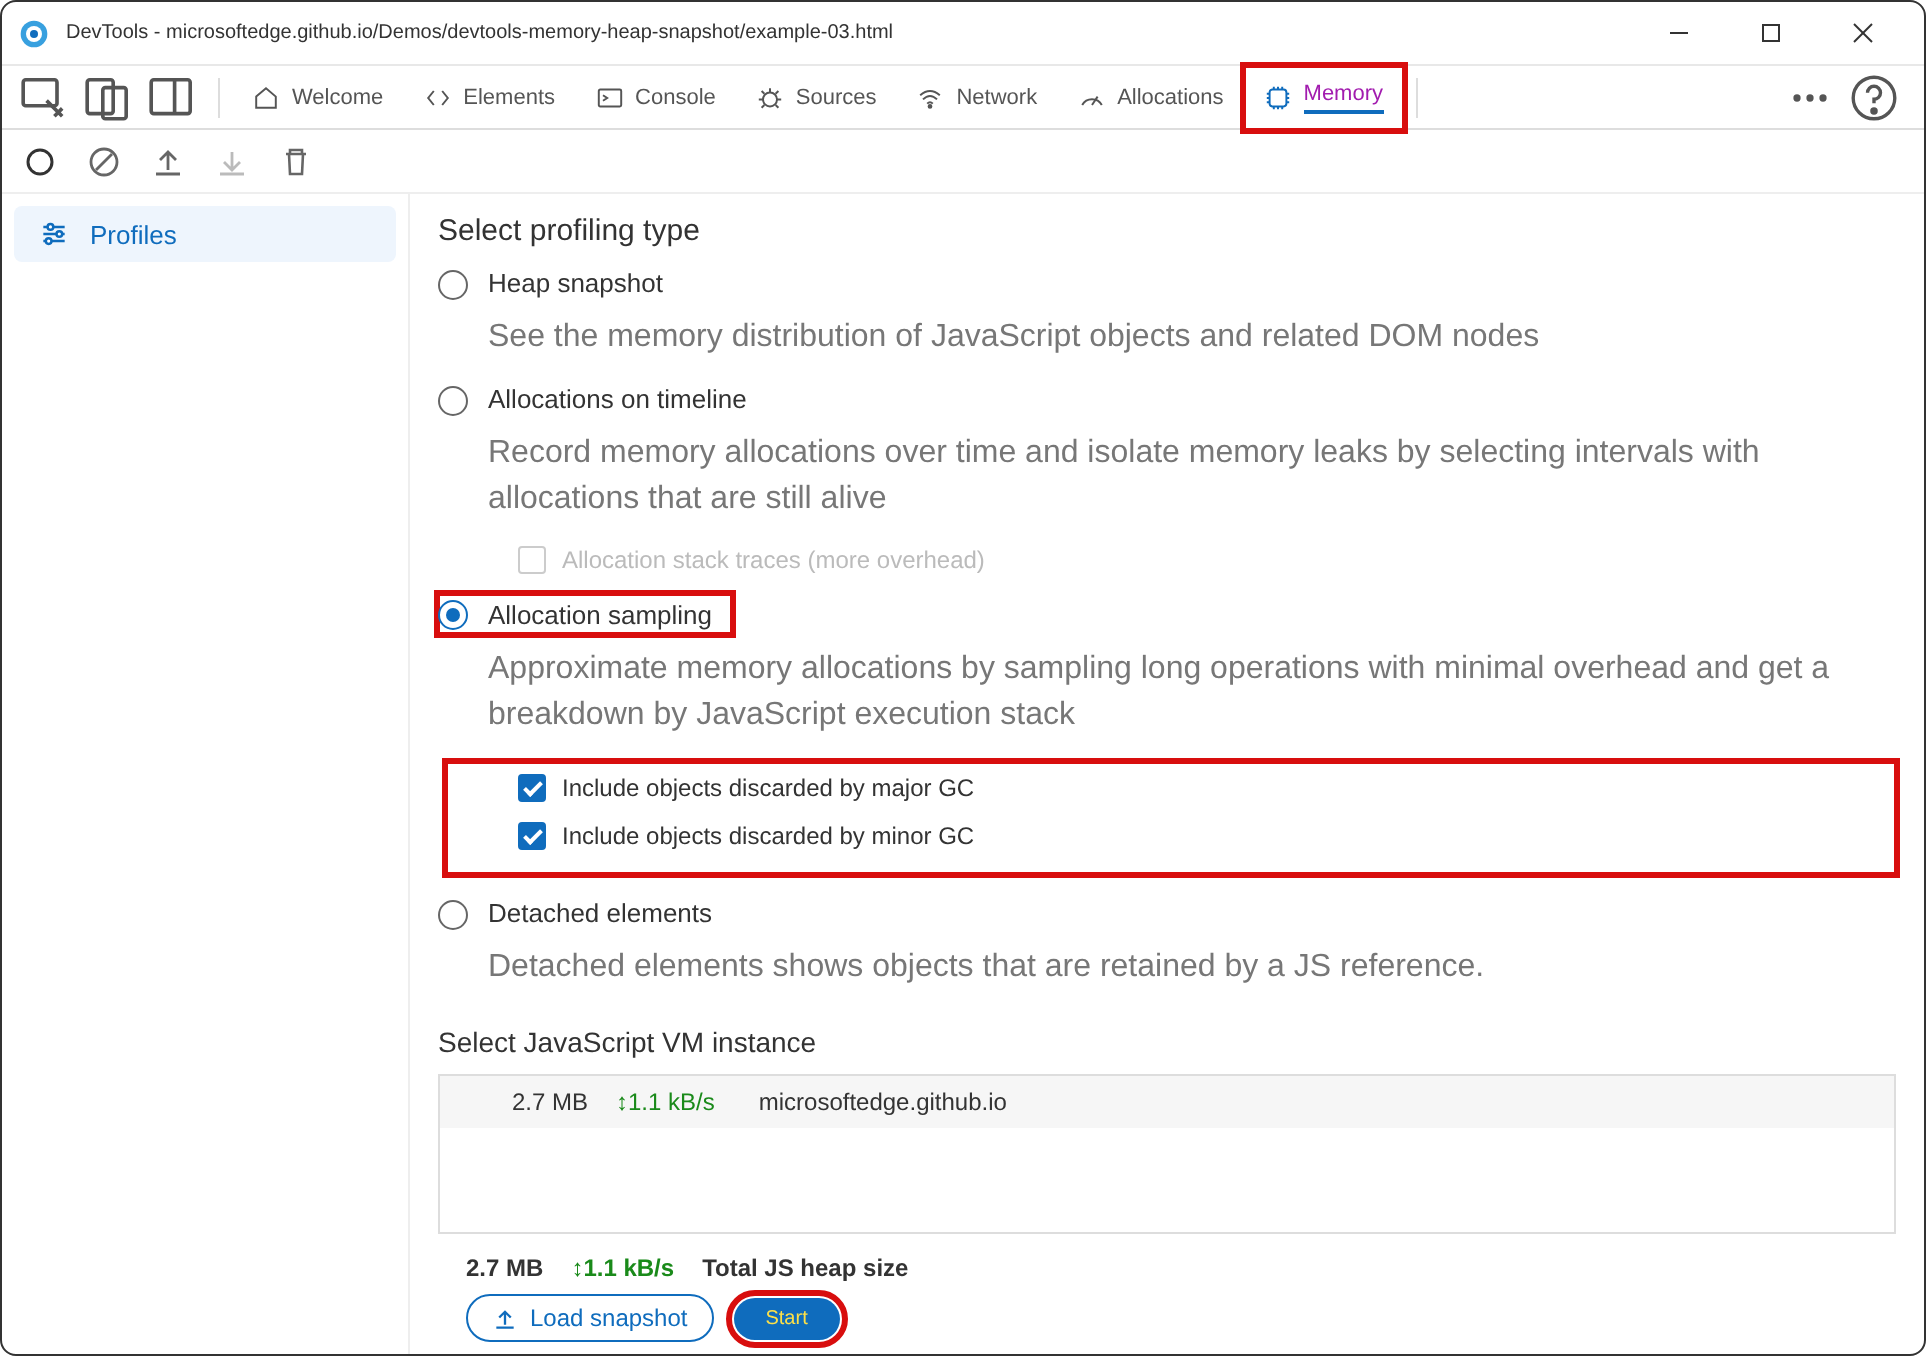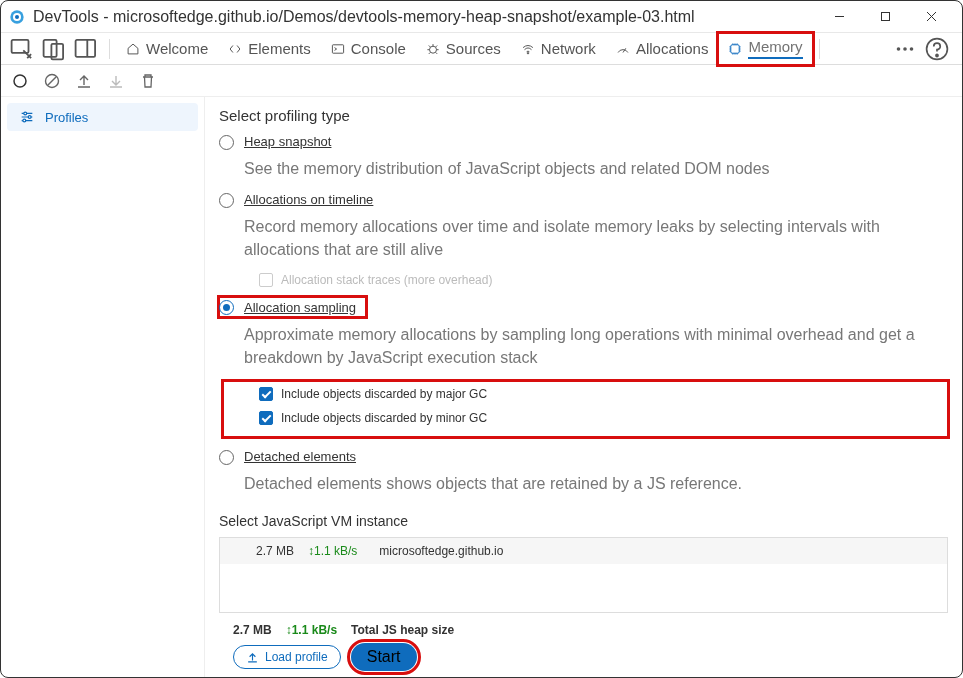--- a/index.html
+++ b/index.html
@@ -1,52 +1,52 @@
 <!DOCTYPE html>
 <html><head>
 <meta charset="utf-8">
 <style>
 * { box-sizing: border-box; margin: 0; padding: 0; }
 body { font-family: "Segoe UI", Arial, sans-serif; font-size: 13px; color: #333; background: #fff; width: 963px; height: 678px; overflow: hidden; border: 1px solid #333; border-radius: 8px; }
 
 .titlebar { height: 32px; display: flex; align-items: center; padding: 0 8px; border-bottom: 1px solid #e8e8e8; }
 .titlebar-icon { width: 16px; height: 16px; margin-right: 8px; }
-.titlebar-text { flex: 1; font-size: 16px; color: #333; }
+.titlebar-text { flex: 1; font-size: 10px; color: #333; }
 .win-controls { display: flex; gap: 0; }
 .win-btn { width: 46px; height: 32px; display: flex; align-items: center; justify-content: center; color: #333; }
 .win-btn svg { width: 11px; height: 11px; }
 
 .toptabs { height: 32px; display: flex; align-items: center; border-bottom: 1px solid #ddd; padding: 0 4px; }
 .toptabs .sep { width: 1px; height: 20px; background: #ddd; margin: 0 6px; }
 .device-icons { display: flex; gap: 6px; padding: 0 4px; }
 .device-icons .ibtn { width: 26px; height: 26px; display: flex; align-items: center; justify-content: center; color: #555; border-radius: 3px; }
-.tab { display: flex; align-items: center; gap: 6px; padding: 0 10px; height: 32px; color: #555; font-size: 15px; }
+.tab { display: flex; align-items: center; gap: 6px; padding: 0 10px; height: 32px; color: #555; font-size: 11px; }
 .tab svg { width: 14px; height: 14px; }
-.tab.active { color: #737373; }
+.tab.active { color: #a21caf; }
 .tab.active .tab-inner { border-bottom: 2px solid #0f6cbd; padding-bottom: 2px; }
 .tab.highlight { outline: 3px solid #d80e0e; outline-offset: -1px; }
 .right-tabs { margin-left: auto; display: flex; align-items: center; gap: 6px; padding-right: 8px; }
 .right-tabs .ibtn { width: 26px; height: 26px; display: flex; align-items: center; justify-content: center; color: #555; }
 
 .toolbar2 { height: 32px; display: flex; align-items: center; gap: 14px; padding: 0 10px; border-bottom: 1px solid #eee; }
 .toolbar2 .tbtn { width: 18px; height: 18px; display: flex; align-items: center; justify-content: center; color: #555; }
 
 .body-row { display: flex; height: calc(678px - 32px - 32px - 32px); }
 .sidebar { width: 204px; border-right: 1px solid #eee; padding-top: 6px; }
 .side-item { display: flex; align-items: center; gap: 10px; padding: 6px 12px; color: #0f6cbd; background: #eef5fd; border-radius: 4px; margin: 0 6px; font-size: 13px; }
 .side-item svg { width: 16px; height: 16px; }
 
 .main { flex: 1; padding: 10px 14px 8px 14px; display: flex; flex-direction: column; overflow: hidden; }
 .section-title { font-size: 15px; color: #333; margin-bottom: 10px; }
 
 .option { display: flex; align-items: flex-start; gap: 10px; margin-bottom: 4px; }
 .radio { width: 15px; height: 15px; border: 1.5px solid #666; border-radius: 50%; margin-top: 1px; flex-shrink: 0; position: relative; }
 .radio.selected { border-color: #0f6cbd; }
 .radio.selected::after { content: ""; width: 7px; height: 7px; background: #0f6cbd; border-radius: 50%; position: absolute; top: 2.5px; left: 2.5px; }
-.opt-title { font-size: 13px; color: #333; text-decoration: underline; }
+.opt-title { font-size: 13px; color: #333; }
 .opt-desc { font-size: 16px; color: #777; margin: 4px 0 12px 25px; line-height: 1.4; }
 
 .suboption { margin-left: 40px; display: flex; align-items: flex-start; gap: 8px; margin-bottom: 10px; }
 .checkbox { width: 14px; height: 14px; border: 1px solid #999; border-radius: 2px; flex-shrink: 0; position: relative; }
 .checkbox.disabled { border-color: #ccc; }
 .checkbox.checked { background: #0f6cbd; border-color: #0f6cbd; }
 .checkbox.checked::after { content: ""; position: absolute; left: 4px; top: 1px; width: 3px; height: 7px; border: solid #fff; border-width: 0 2px 2px 0; transform: rotate(45deg); }
 .sublabel { font-size: 12px; color: #777; }
 .sublabel.disabled { color: #bbb; }
 
@@ -59,21 +59,21 @@
 .vm-row { display: flex; align-items: center; gap: 14px; padding: 6px 14px; background: #f6f6f6; font-size: 12px; }
 .vm-size { width: 60px; text-align: right; color: #333; }
 .vm-rate { color: #1a8a1a; }
 .vm-host { color: #333; margin-left: 8px; text-align: center; }
 
 .footer-stats { display: flex; align-items: center; gap: 14px; padding: 10px 14px 6px 14px; font-size: 12px; }
 .footer-stats .bold { font-weight: 600; }
 .footer-stats .rate { color: #1a8a1a; font-weight: 600; }
 .footer-actions { display: flex; align-items: center; gap: 10px; padding: 0 0 0 14px; }
 .btn-outline { border: 1px solid #0f6cbd; color: #0f6cbd; background: #fff; border-radius: 14px; padding: 4px 12px; font-size: 12px; display: flex; align-items: center; gap: 6px; }
-.btn-primary { background: #0f6cbd; color: #000000; border: none; border-radius: 14px; padding: 5px 16px; font-size: 16px; }
+.btn-primary { background: #0f6cbd; color: #fde047; border: none; border-radius: 14px; padding: 5px 16px; font-size: 10px; }
 .btn-primary.highlight { outline: 3px solid #d80e0e; outline-offset: 1px; }
 </style>
 </head>
 <body>
 
 <div class="titlebar">
   <span class="titlebar-icon">
     <svg viewBox="0 0 24 24">
         <circle cx="12" cy="12" r="10" fill="#38a0df"></circle>
         <circle cx="12" cy="12" r="6" fill="#fff"></circle>
@@ -299,20 +299,20 @@
     <div class="footer-stats">
       <span class="bold">2.7 MB</span>
       <span class="rate">↕1.1 kB/s</span>
       <span class="bold">Total JS heap size</span>
     </div>
     <div class="footer-actions">
       <button class="btn-outline">
         <svg width="13" height="13" viewBox="0 0 18 18" fill="none" stroke="#0f6cbd" stroke-width="1.6">
             <path d="M9 13 V4 M5 8 L9 4 L13 8 M3 15 H15"></path>
           </svg>
-        <span>Load profile</span>
+        <span>Load snapshot</span>
       </button>
       <button class="btn-primary highlight">
         <span>Start</span>
       </button>
     </div>
   </div>
 </div>
 
 </body></html>

